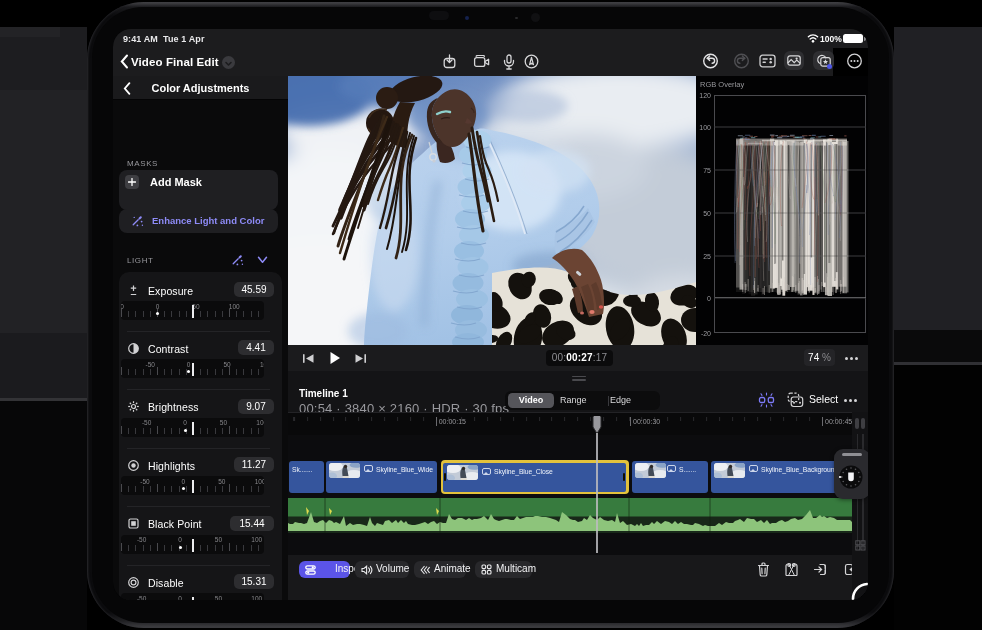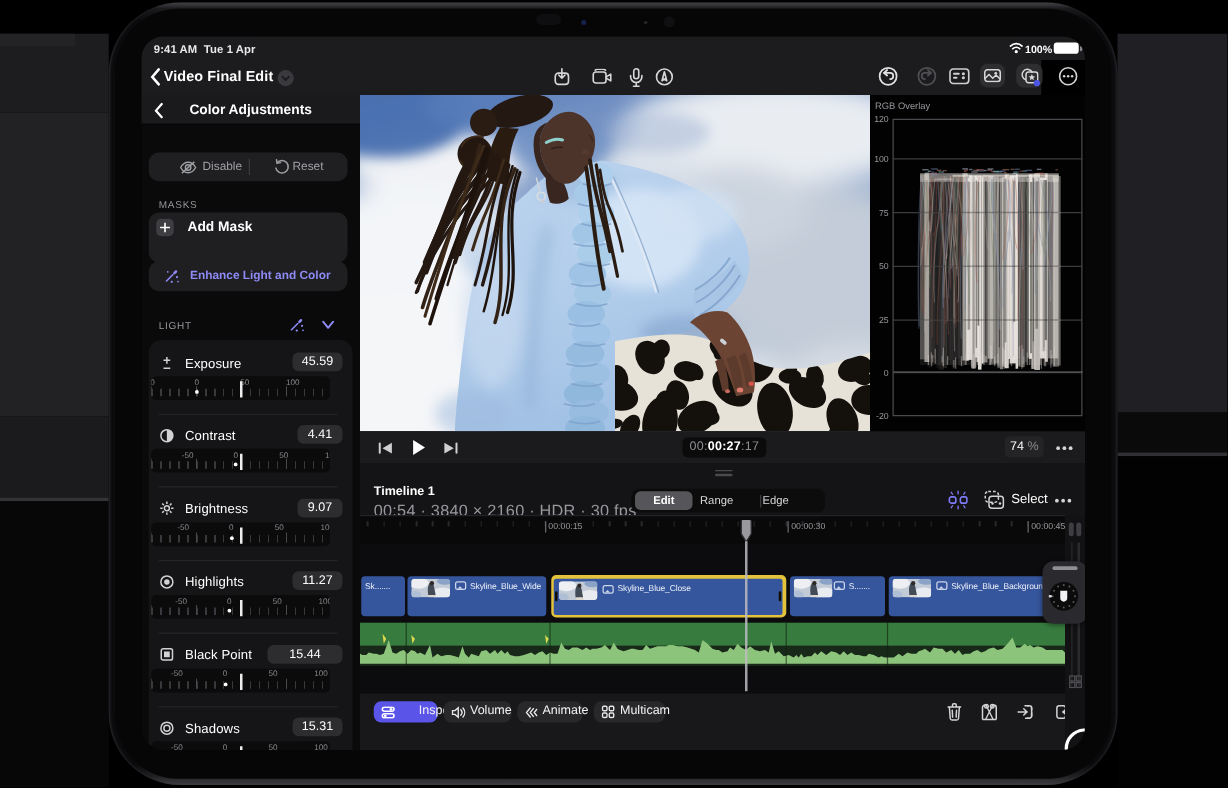--- a/index.html
+++ b/index.html
@@ -197,38 +197,20 @@
 
   </div>
 
   <div class="panel">
     <div class="phead">
           <svg style="position:absolute;left:10px;top:6px" width="8" height="13" viewBox="0 0 8 13">
             <path d="M6.4,1.2 L1.8,6.5 L6.4,11.8" stroke="#fff" stroke-width="1.8" fill="none" stroke-linecap="round"></path>
           </svg>
           <div class="t">Color Adjustments</div>
         </div>
-<div class="pill" style="top:46px;height:23px">
- <div style="position:absolute;left:79.5px;top:5px;width:1px;height:13px;background:#3a3a3e"></div>
- <svg style="position:absolute;left:24px;top:5.5px" width="15" height="12" viewBox="0 0 15 12">
-            <g stroke="#9fa0a4" fill="none" stroke-width="1.1">
-              <path d="M1.5,6 C3,3.2 5,1.8 7.5,1.8 C10,1.8 12,3.2 13.5,6 C12,8.8 10,10.2 7.5,10.2 C5,10.2 3,8.8 1.5,6 Z"></path>
-              <circle cx="7.5" cy="6" r="2.2"></circle>
-              <path d="M2.5,10.5 L12.5,1.5"></path>
-            </g>
-          </svg>
- <div style="position:absolute;left:43px;top:0;font-size:9.5px;line-height:23px;color:#9fa0a4">Disable</div>
- <svg style="position:absolute;left:100px;top:5px" width="13" height="13" viewBox="0 0 13 13">
-            <g stroke="#9fa0a4" fill="none" stroke-width="1.2" stroke-linecap="round">
-              <path d="M2.6,3.4 A5 5 0 1 1 1.7,7.5"></path>
-              <path d="M2.2,0.8 L2.7,3.6 L5.4,3.1"></path>
-            </g>
-          </svg>
- <div style="position:absolute;left:115px;top:0;font-size:9.5px;line-height:23px;color:#9fa0a4">Reset</div>
-        </div>
 <div class="masks" style="top:82.5px">MASKS</div>
 <div class="pill" style="top:94px;height:40px">
  <div style="position:absolute;left:6px;top:5px;width:14px;height:14px;border-radius:4px;background:#3e3e42"></div>
  <svg style="position:absolute;left:9px;top:8px" width="8" height="8" viewBox="0 0 8 8">
             <path d="M4,0.5 V7.5 M0.5,4 H7.5" stroke="#fff" stroke-width="1.3" stroke-linecap="round"></path>
           </svg>
  <div style="position:absolute;left:31px;top:0;font-size:11px;font-weight:600;line-height:24px;color:#fff">Add Mask</div>
         </div>
 <div class="pill" style="top:133px;height:24px">
  <svg style="position:absolute;left:11px;top:5px" width="14" height="14" viewBox="0 0 14 14">
@@ -346,39 +328,39 @@
  <div class="mark"></div>
           <div class="dot" style="left:60.9px"></div>
         </div>
 <div class="sep" style="top:430.2px"></div>
 <div class="srow" style="left:14px;top:438.1px">
           <svg class="sic" viewBox="0 0 13 13">
             <rect x="2" y="2" width="9" height="9" rx="1.5" stroke="#d2d2d4" fill="none" stroke-width="1.2"></rect>
             <rect x="4.2" y="4.2" width="4.6" height="4.6" fill="#d2d2d4"></rect>
           </svg>
           <div class="lbl">Black Point</div>
-          <div class="val" style="width:60px">15.44</div>
+          <div class="val" style="width:44px">15.44</div>
         </div>
 <div class="ruler" style="top:458.6px">
           <div class="num" style="left:20.6px">-50</div>
           <div class="num" style="left:59.0px">0</div>
           <div class="num" style="left:97.4px">50</div>
           <div class="num" style="left:135.8px">100</div>
  <div class="ticks"></div>
           <div class="ticks2"></div>
  <div class="mark"></div>
           <div class="dot" style="left:57.5px"></div>
         </div>
 <div class="sep" style="top:488.6px"></div>
 <div class="srow" style="left:14px;top:496.5px">
           <svg class="sic" viewBox="0 0 13 13">
             <circle cx="6.5" cy="6.5" r="4.8" stroke="#d2d2d4" fill="none" stroke-width="1.2"></circle>
             <circle cx="6.5" cy="6.5" r="2.4" stroke="#d2d2d4" fill="none" stroke-width="1.2"></circle>
           </svg>
-          <div class="lbl">Shadows</div>
+          <div class="lbl">Disable</div>
           <div class="val" style="width:40px">15.31</div>
         </div>
 <div class="ruler" style="top:517px">
           <div class="num" style="left:20.6px">-50</div>
           <div class="num" style="left:59.0px">0</div>
           <div class="num" style="left:97.4px">50</div>
           <div class="num" style="left:135.8px">100</div>
 
  <div class="mark"></div>
         </div>
@@ -728,21 +710,21 @@
 
   <div class="tl">
     <div class="abs" style="left:0;top:0;width:580px;height:41px;background:#141416"></div>
 <div class="abs" style="left:0;top:64px;width:580px;height:120px;background:#0c0c0e"></div>
 <div class="abs" style="left:0;top:184px;width:580px;height:45px;background:#18181a"></div>
 <div class="abs" style="left:284px;top:4.5px;width:14px;height:1.6px;border-radius:1px;background:#4a4a4e"></div>
         <div class="abs" style="left:284px;top:8px;width:14px;height:1.6px;border-radius:1px;background:#4a4a4e"></div>
 <div class="tl-title">Timeline 1</div>
 <div class="tl-sub">00:54&nbsp;·&nbsp;3840 × 2160&nbsp;·&nbsp;HDR&nbsp;·&nbsp;30 fps</div>
 <div class="seg">
-          <div class="on" style="left:3px">Edit</div>
+          <div class="on" style="left:3px">Video</div>
           <div class="off" style="left:55px">Range</div>
           <div class="off" style="left:105px">Edge</div>
 <div style="position:absolute;left:103px;top:4.5px;width:1px;height:10px;background:#39393d"></div>
         </div>
 <svg class="abs" style="left:470px;top:21px" width="17" height="16" viewBox="0 0 17 16">
 <g stroke="#7d7af7" fill="none" stroke-width="1.3">
             <rect x="1.5" y="5.5" width="5.2" height="5" rx="1.6"></rect>
             <rect x="10.3" y="5.5" width="5.2" height="5" rx="1.6"></rect>
           </g>
 <g stroke="#7d7af7" stroke-width="1.1" stroke-linecap="round">

